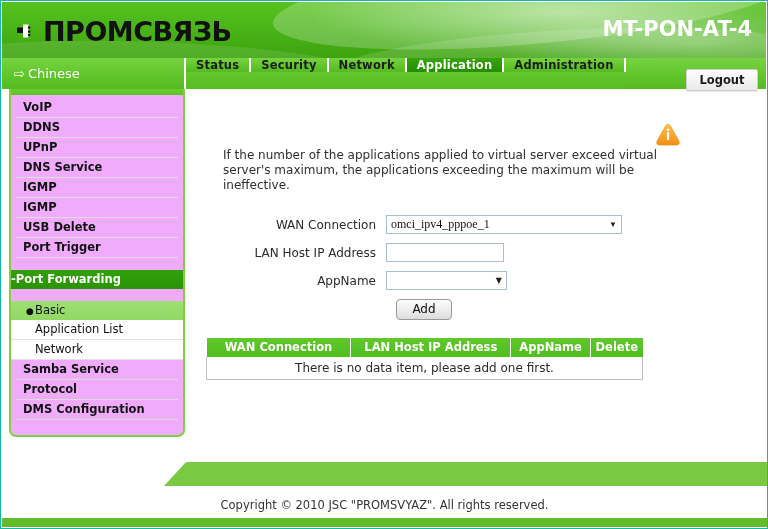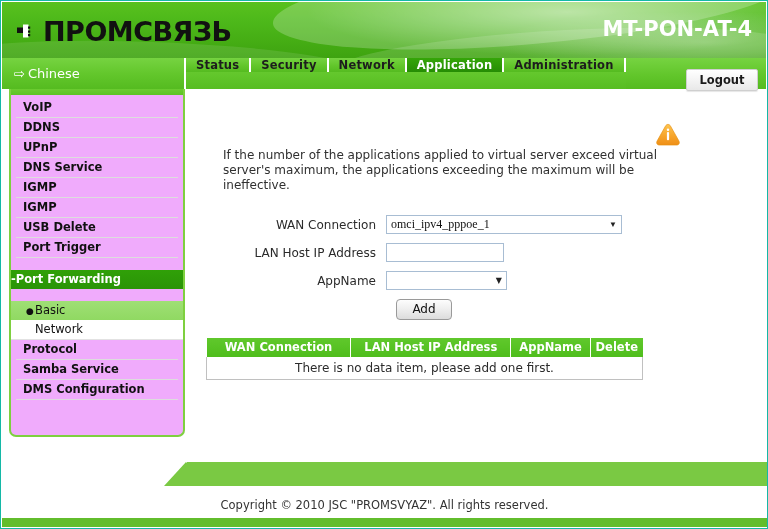--- a/index.html
+++ b/index.html
@@ -469,29 +469,32 @@
       <div class="menu-item expanded">
         <span>-Port Forwarding</span>
       </div>
 
       <div class="submenu">
         <div class="sub-item selected">
           <span class="bullet">●</span>
           <span>Basic</span>
         </div>
         <div class="sub-item">
+          <span>Application List</span>
+        </div>
+        <div class="sub-item">
           <span>Network</span>
         </div>
       </div>
 
       <div class="menu-item">
+        <span>Samba Service</span>
+      </div>
+      <div class="menu-item">
         <span>Protocol</span>
-      </div>
-      <div class="menu-item">
-        <span>Samba Service</span>
       </div>
       <div class="menu-item">
         <span>DMS Configuration</span>
       </div>
 
     </div>
   </div>
 
   <div class="content">
 

